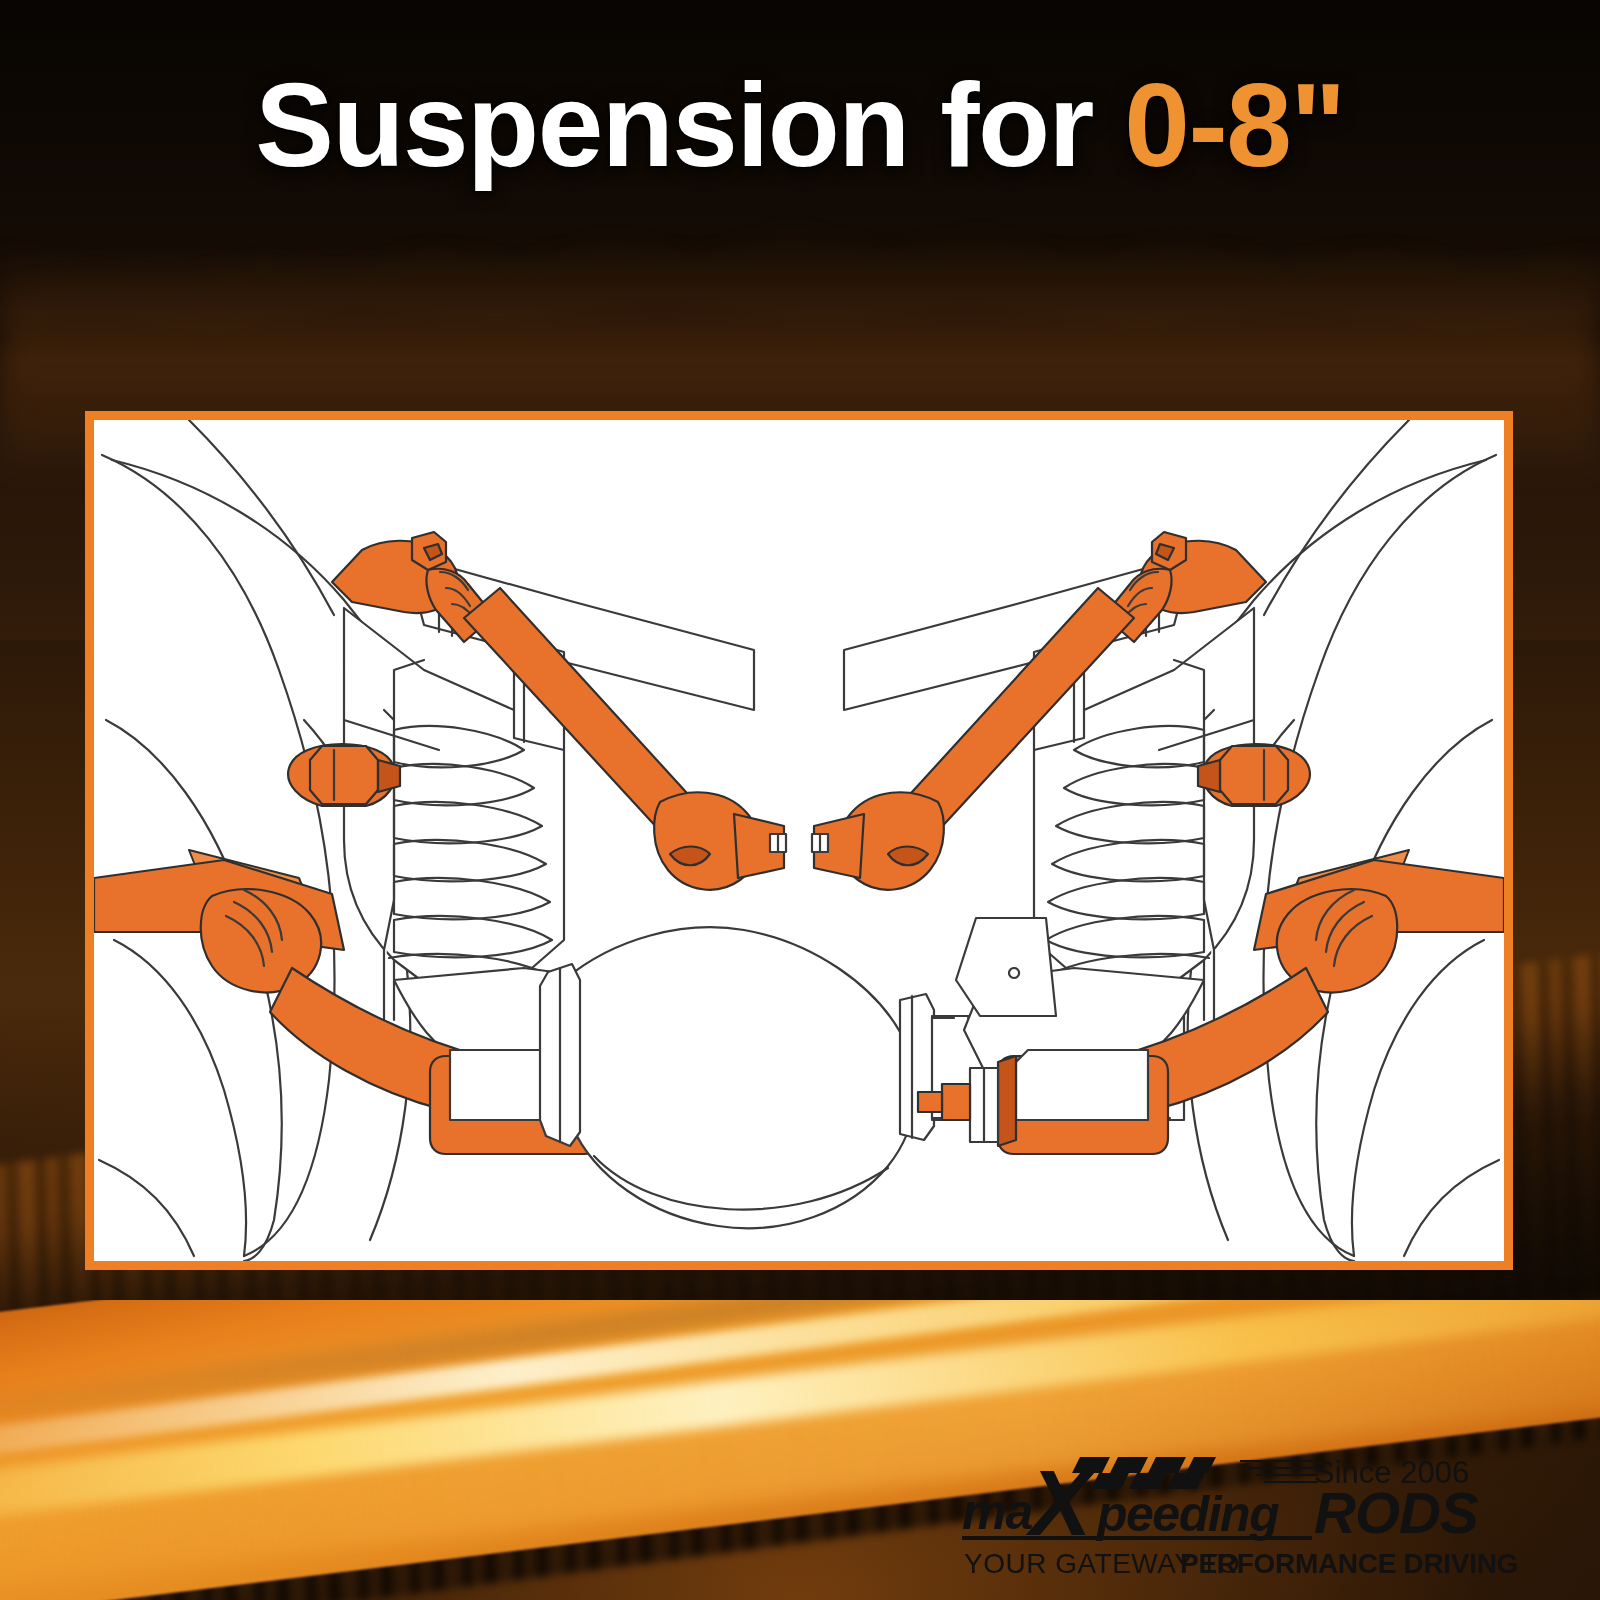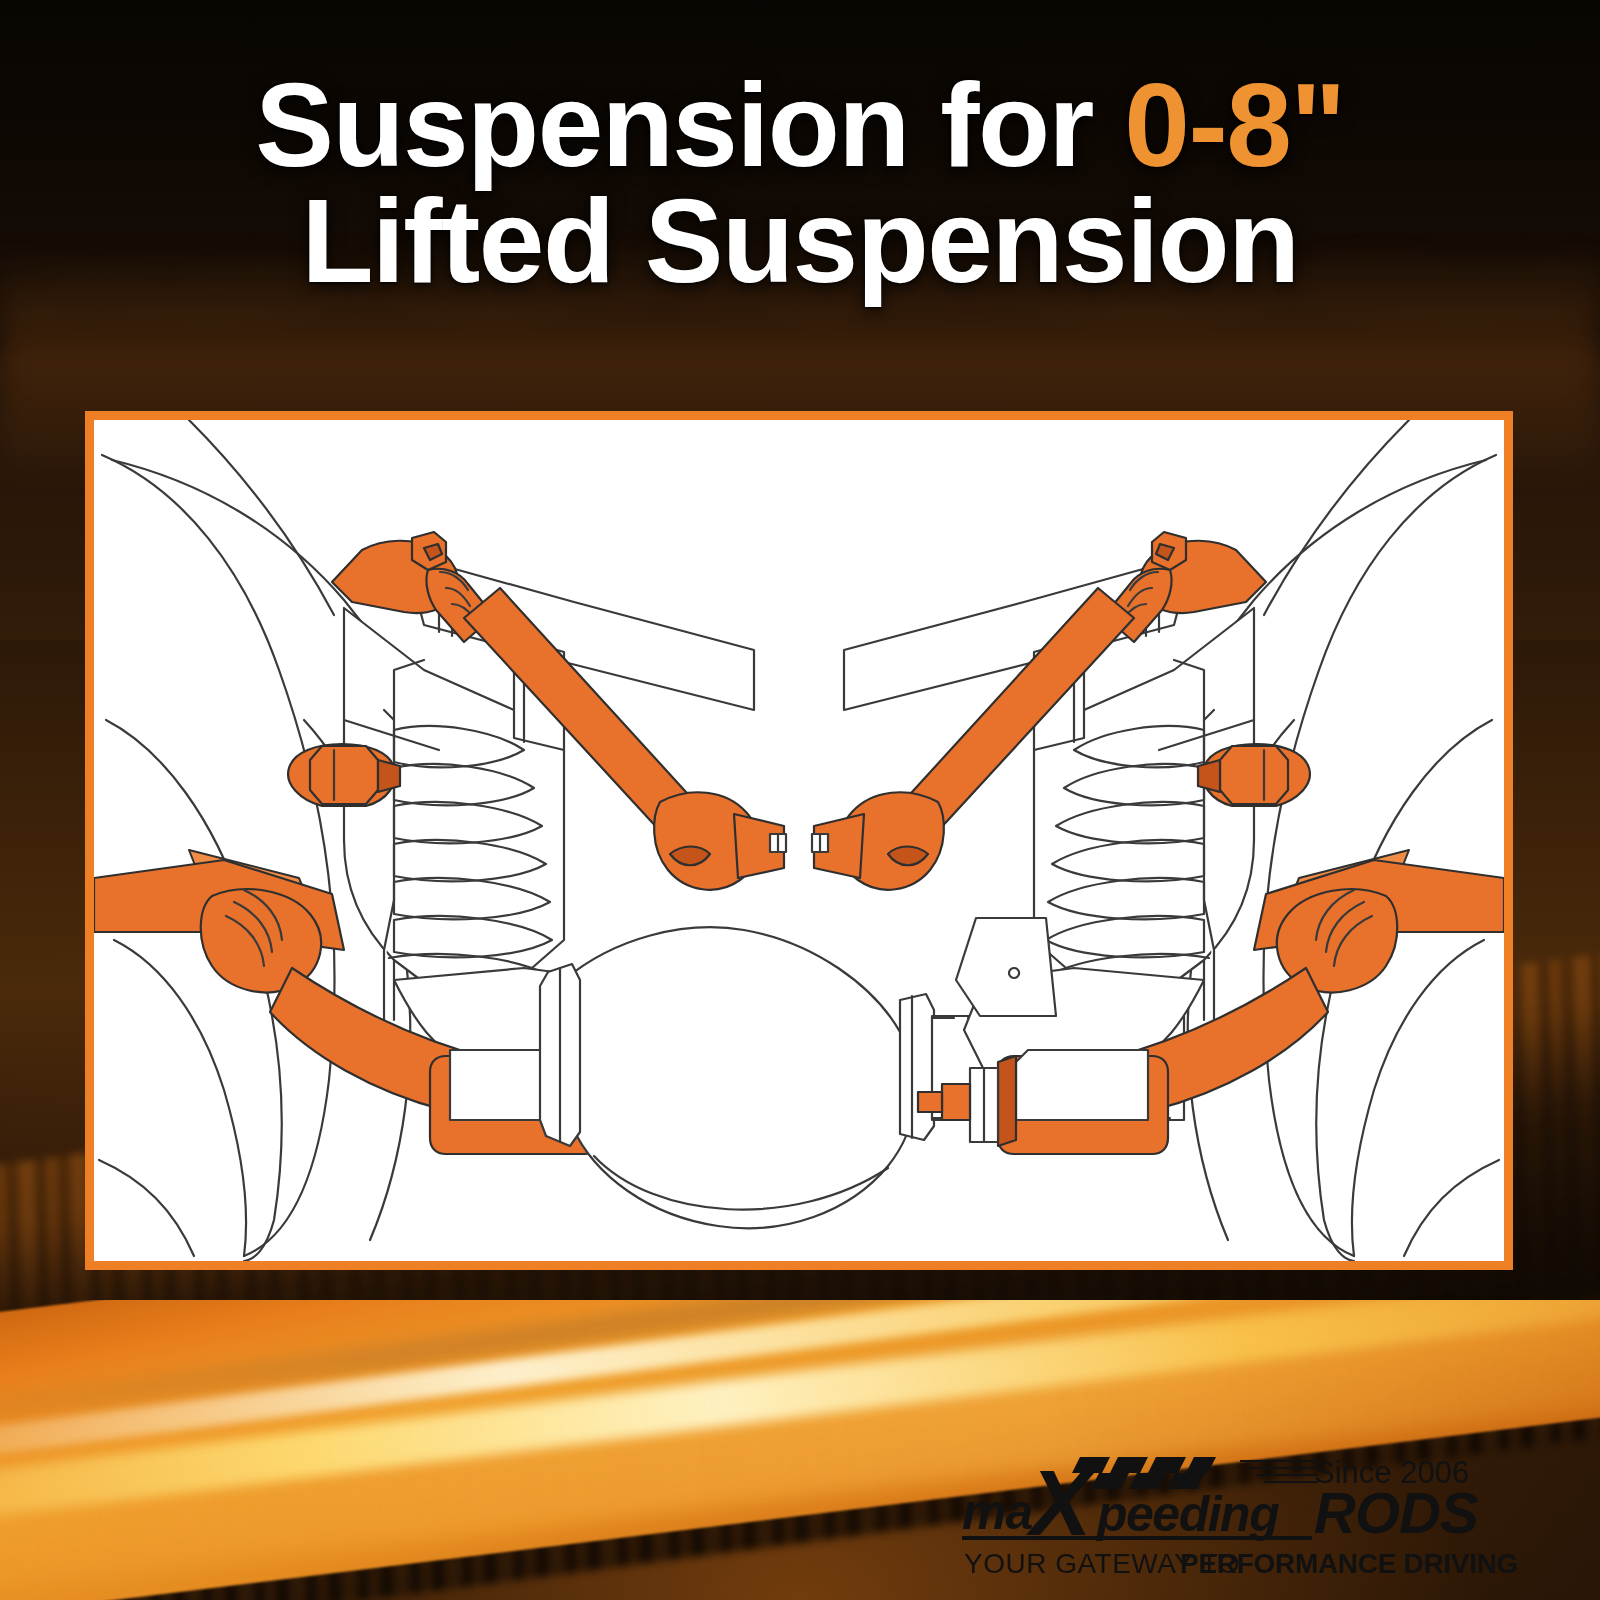--- a/index.html
+++ b/index.html
@@ -127,21 +127,20 @@
   <div class="band-wrap">
     <div class="band b1"></div>
     <div class="band b5"></div>
     <div class="band b4"></div>
     <div class="band b2"></div>
     <div class="band b3"></div>
   </div>
 
   <div class="headline">
     <span class="l1"><span>Suspension for </span><span class="hl-accent">0-8"</span></span>
-    <span class="l2">Lifted Suspension</span>
   </div>
 
   <div class="panel">
     <svg viewBox="0 0 1410 841" preserveAspectRatio="xMidYMid meet">
       <defs>
         <style>
           .ln{fill:none;stroke:#3a3a3a;stroke-width:2.2;stroke-linejoin:round;stroke-linecap:round;}
           .lnw{fill:#fff;stroke:#3a3a3a;stroke-width:2.2;stroke-linejoin:round;stroke-linecap:round;}
           .or{fill:#E8712B;stroke:#2f2f2f;stroke-width:2.2;stroke-linejoin:round;stroke-linecap:round;}
           .ord{fill:#C4541A;stroke:#2f2f2f;stroke-width:2.2;stroke-linejoin:round;}

